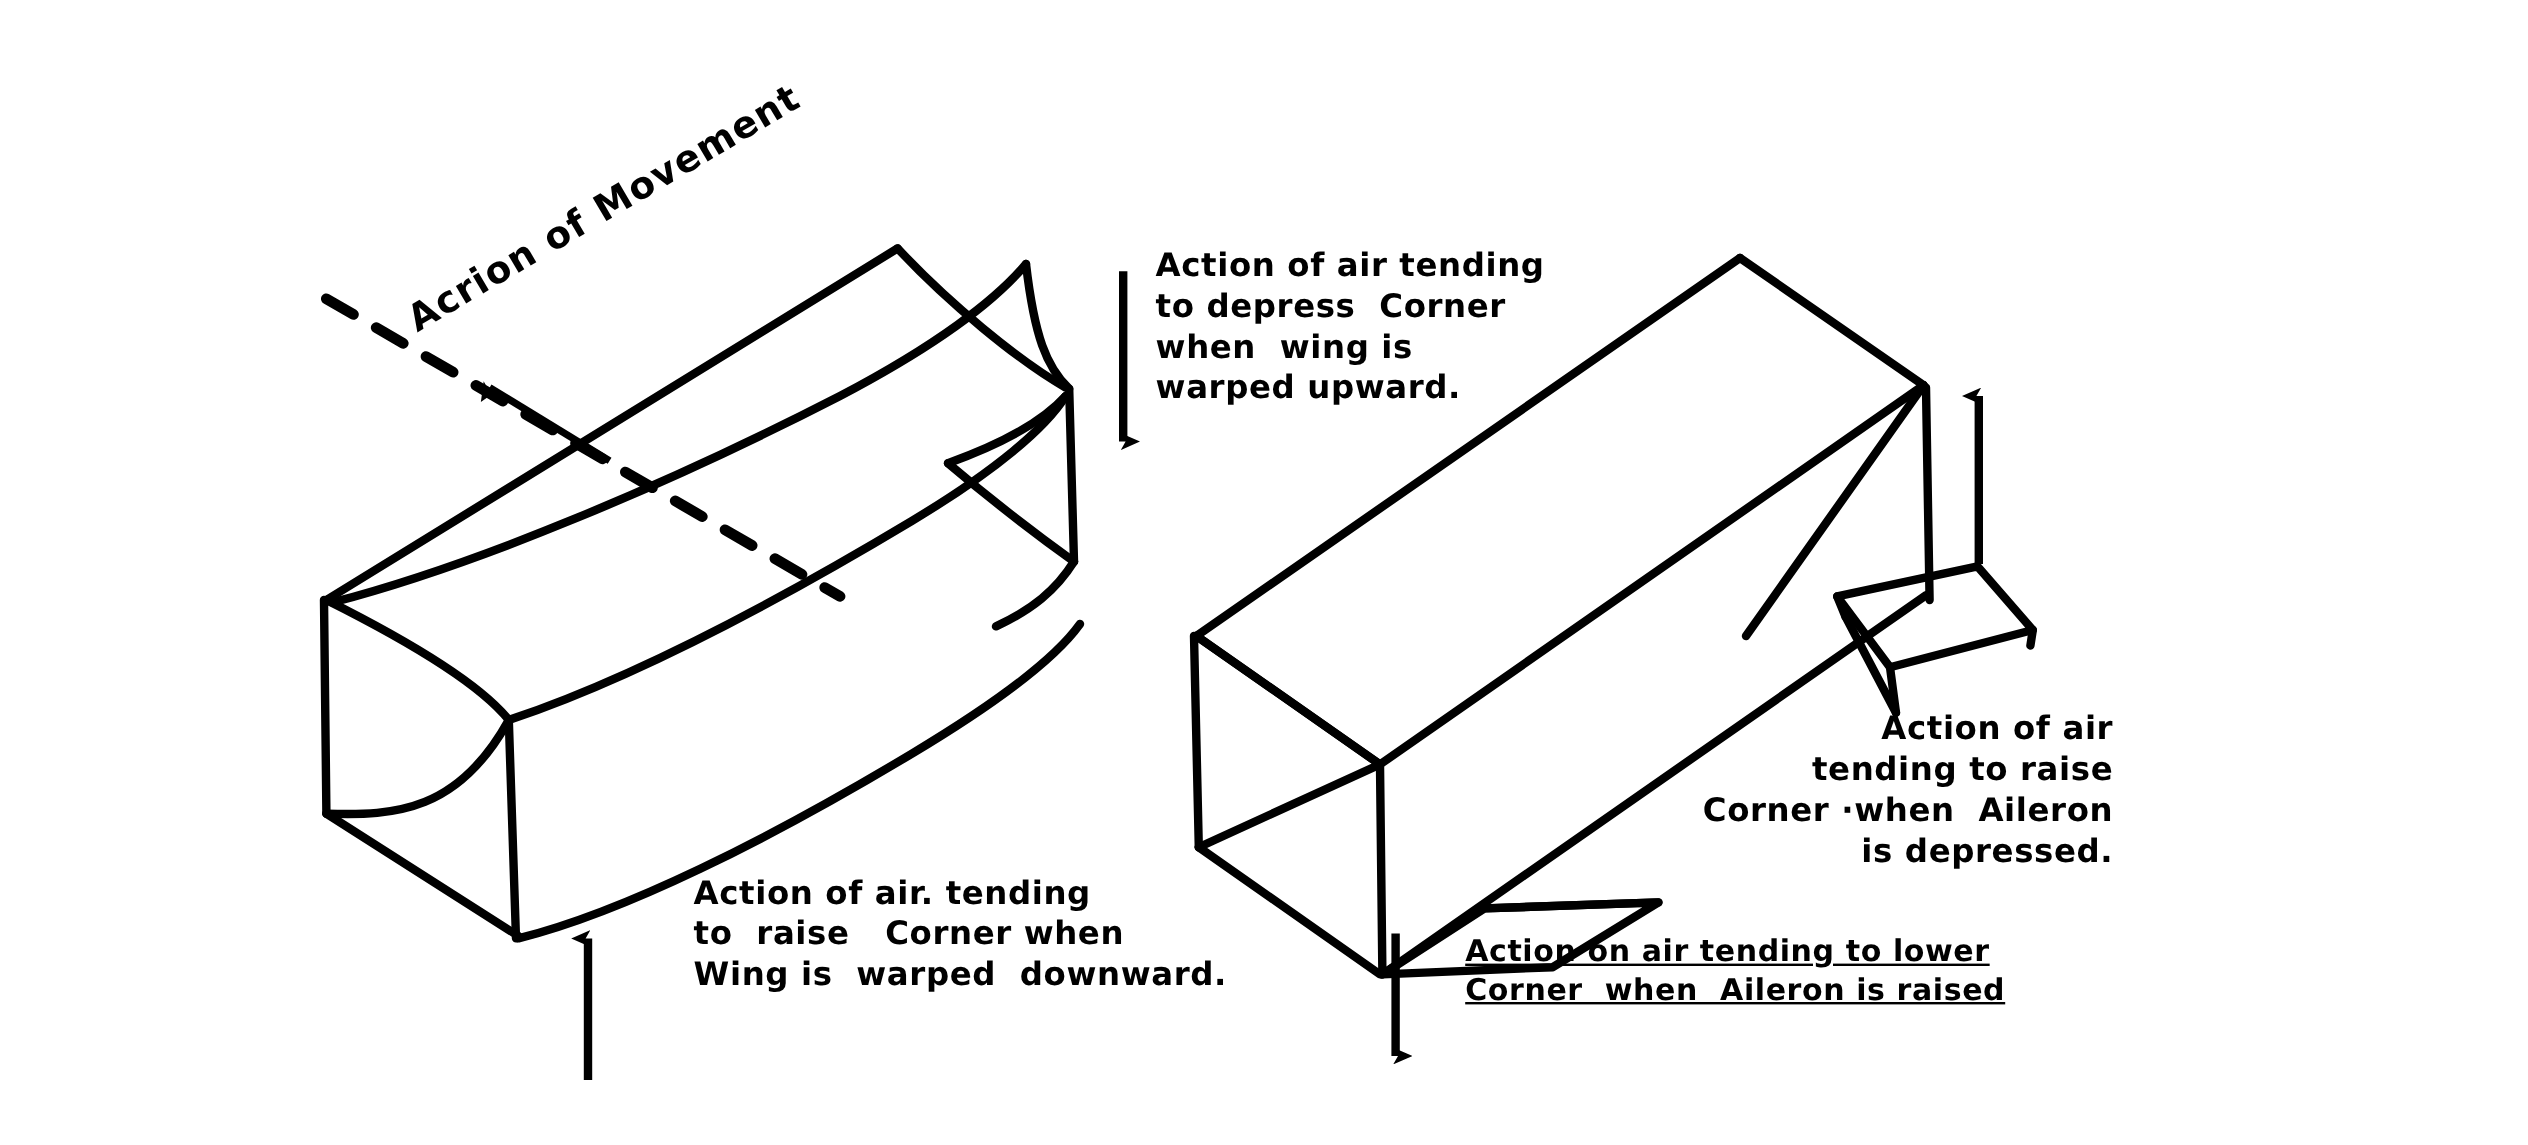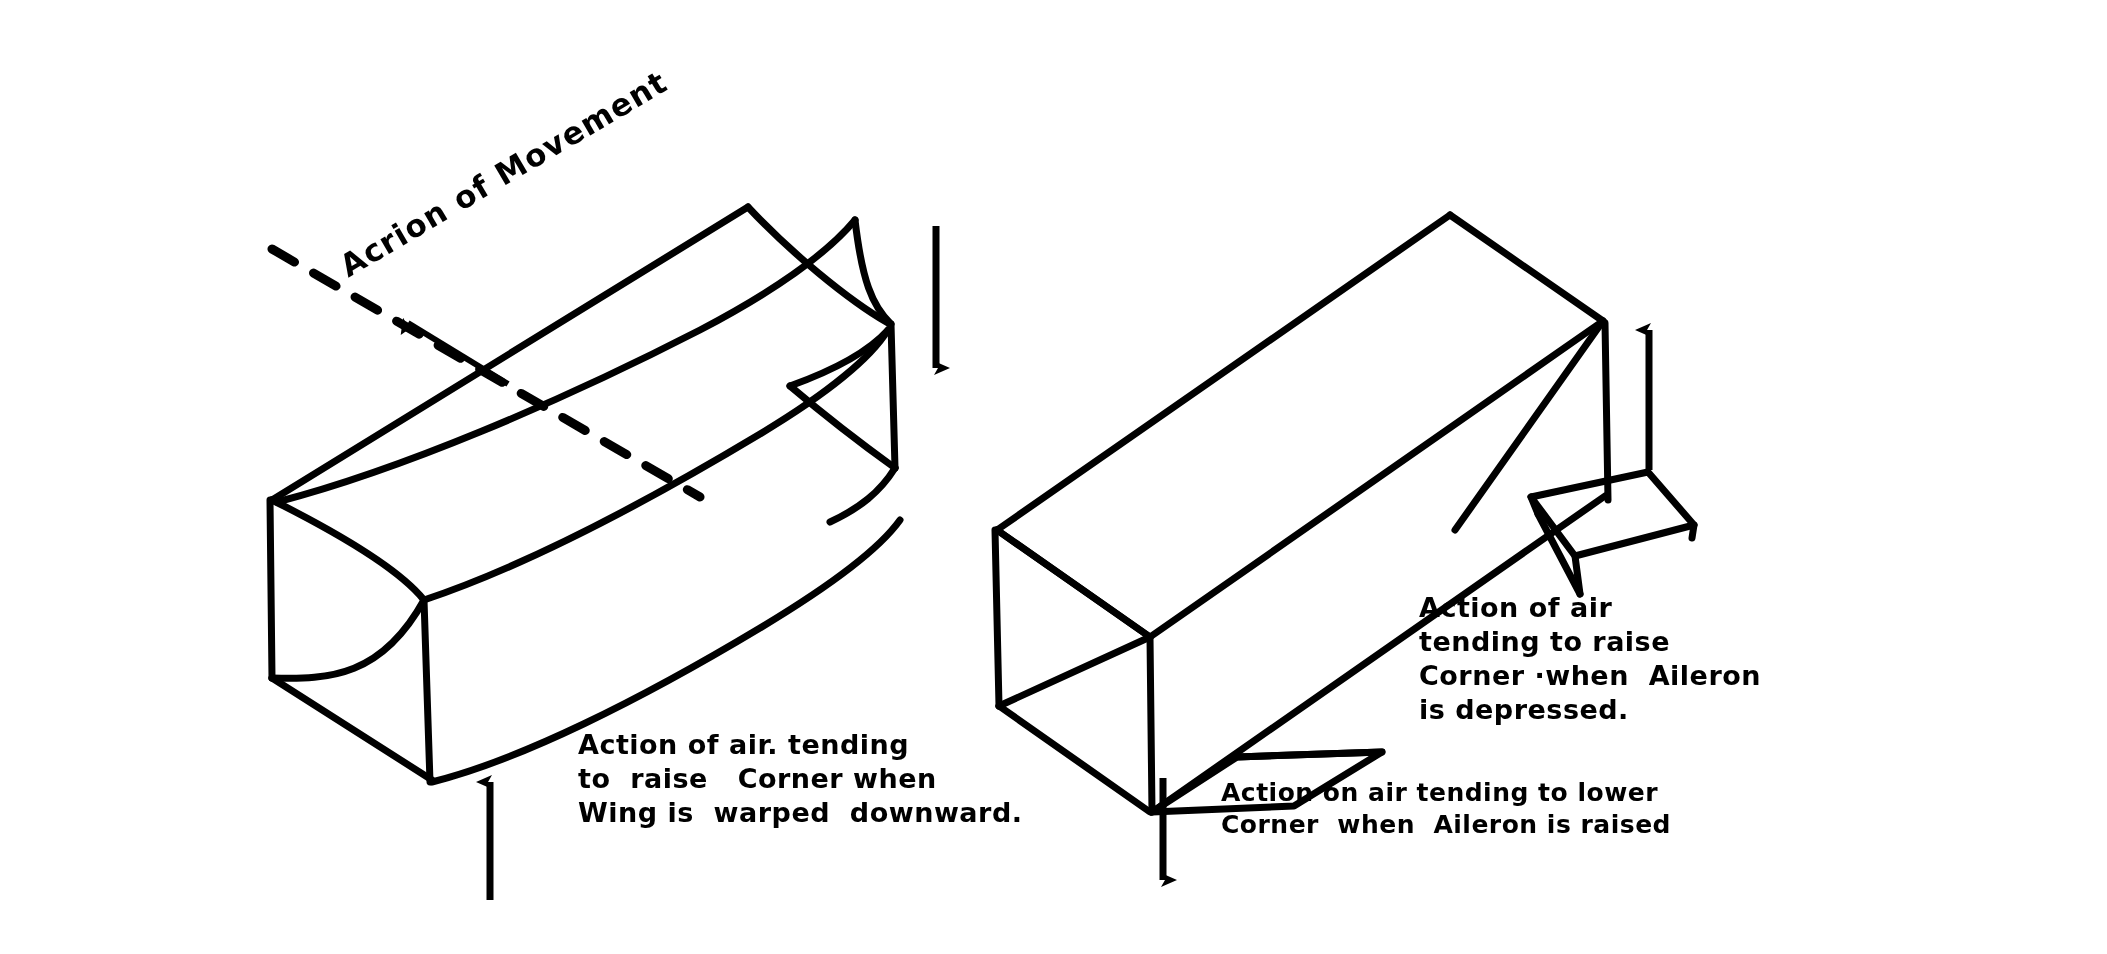--- a/index.html
+++ b/index.html
@@ -53,26 +53,27 @@
   #label-raise-corner-warp {
     left: 541px;
     top: 728px;
     font-size: 27px;
     margin-left: 37px;
   }
   #label-raise-corner-aileron {
     left: 1419px;
     top: 591px;
     font-size: 27px;
-    text-align: left;
+    text-align: right;
   }
   #label-lower-corner-aileron {
     left: 1221px;
     top: 777px;
     font-size: 25px;
+    text-decoration: underline;
   }
 </style>
 </head>
 <body>
 
 <div id="stage">
 
   <svg id="canvas" viewBox="0 0 2107 954" xmlns="http://www.w3.org/2000/svg">
     <defs>
       <marker id="arrowhead-down" markerWidth="14" markerHeight="16" refX="7" refY="14" orient="auto-start-reverse" markerUnits="userSpaceOnUse">
@@ -161,20 +162,24 @@
     <g stroke="#000" stroke-width="7" fill="none" stroke-linecap="butt">
       <line x1="936" y1="226" x2="936" y2="368" marker-end="url(#arrowhead-down)"></line>
       <line x1="490" y1="900" x2="490" y2="782" marker-end="url(#arrowhead-up)"></line>
       <line x1="1649" y1="470" x2="1649" y2="330" marker-end="url(#arrowhead-up)"></line>
       <line x1="1163" y1="778" x2="1163" y2="880" marker-end="url(#arrowhead-down)"></line>
     </g>
   </svg>
 
   <div class="lbl lbl-rot" id="label-action-of-movement">Acrion of Movement</div>
 
+  <div class="lbl" id="label-depress-corner">Action of air tending
+to depress  Corner
+when  wing is
+warped upward.</div>
 
   <div class="lbl" id="label-raise-corner-warp">Action of air. tending
 to  raise   Corner when
 Wing is  warped  downward.</div>
 
   <div class="lbl" id="label-raise-corner-aileron">Action of air
 tending to raise
 Corner ·when  Aileron
 is depressed.</div>
 

